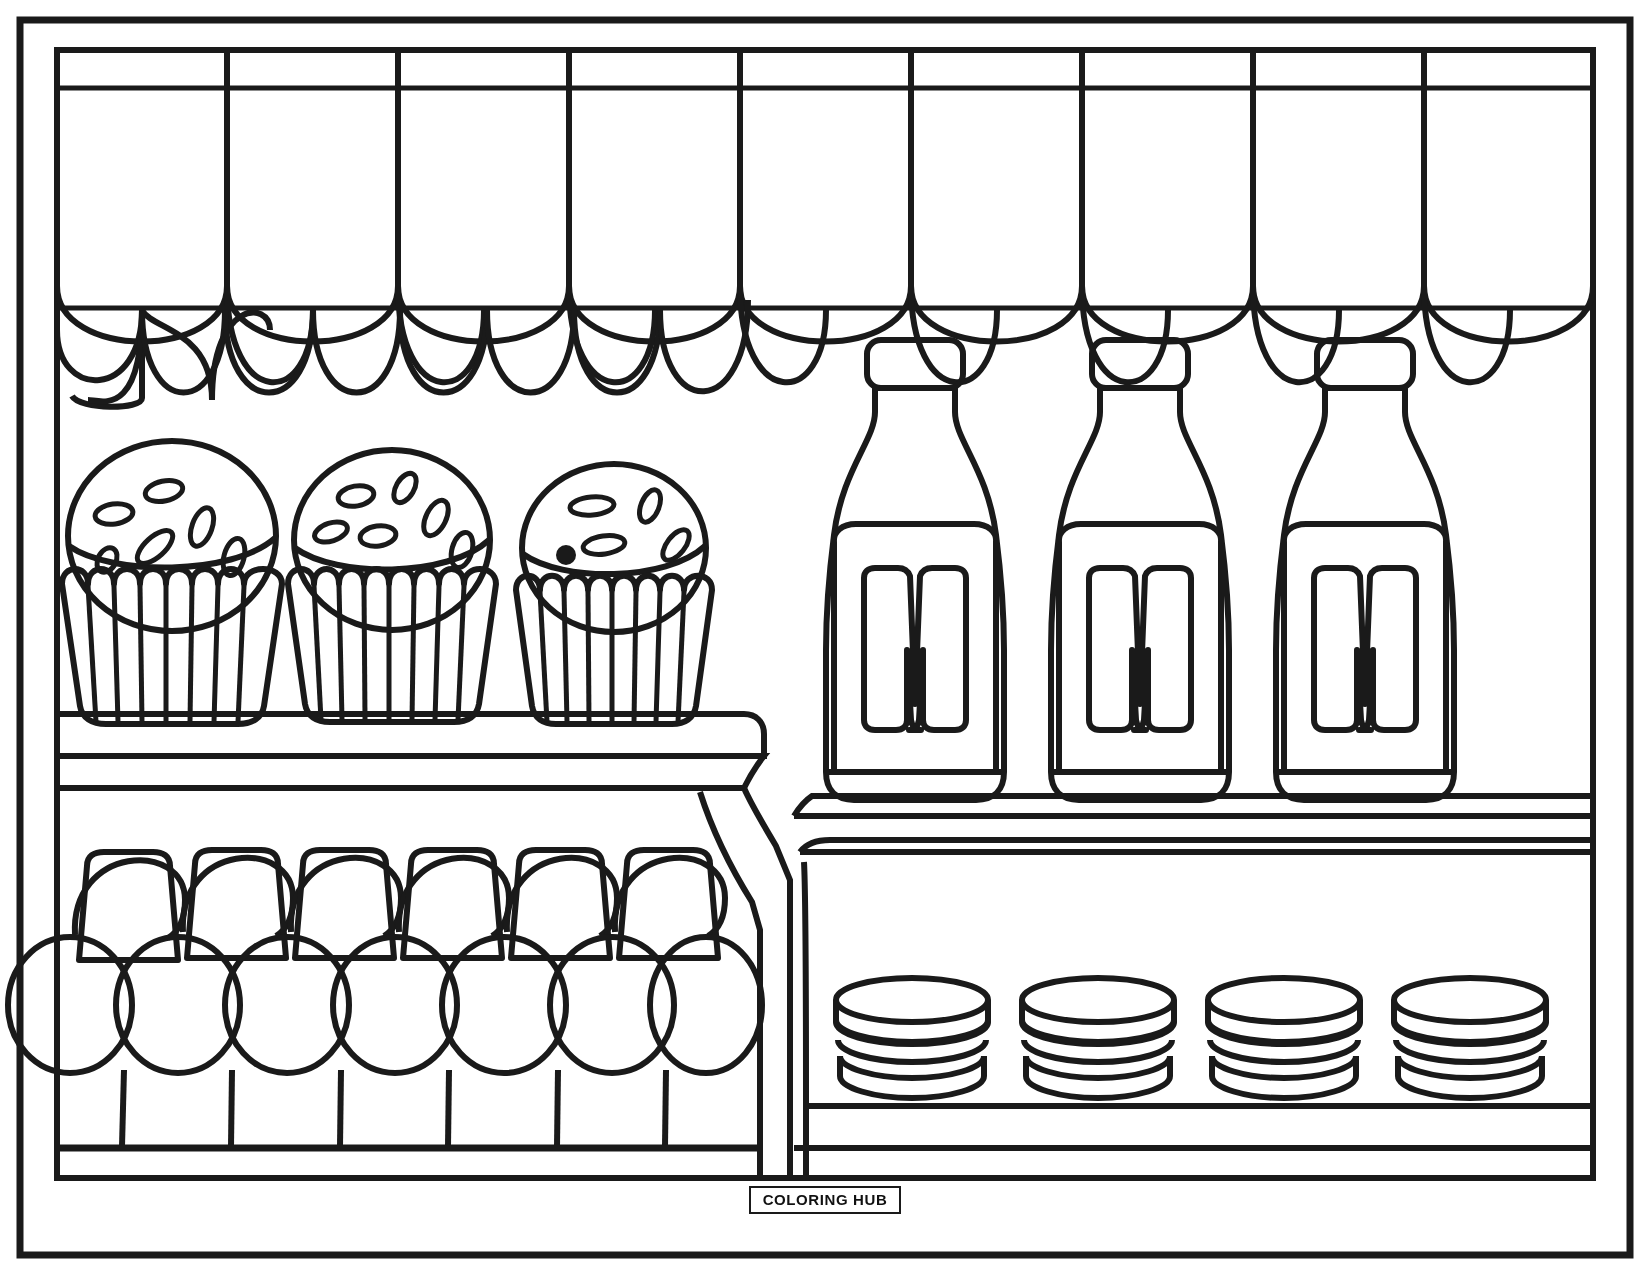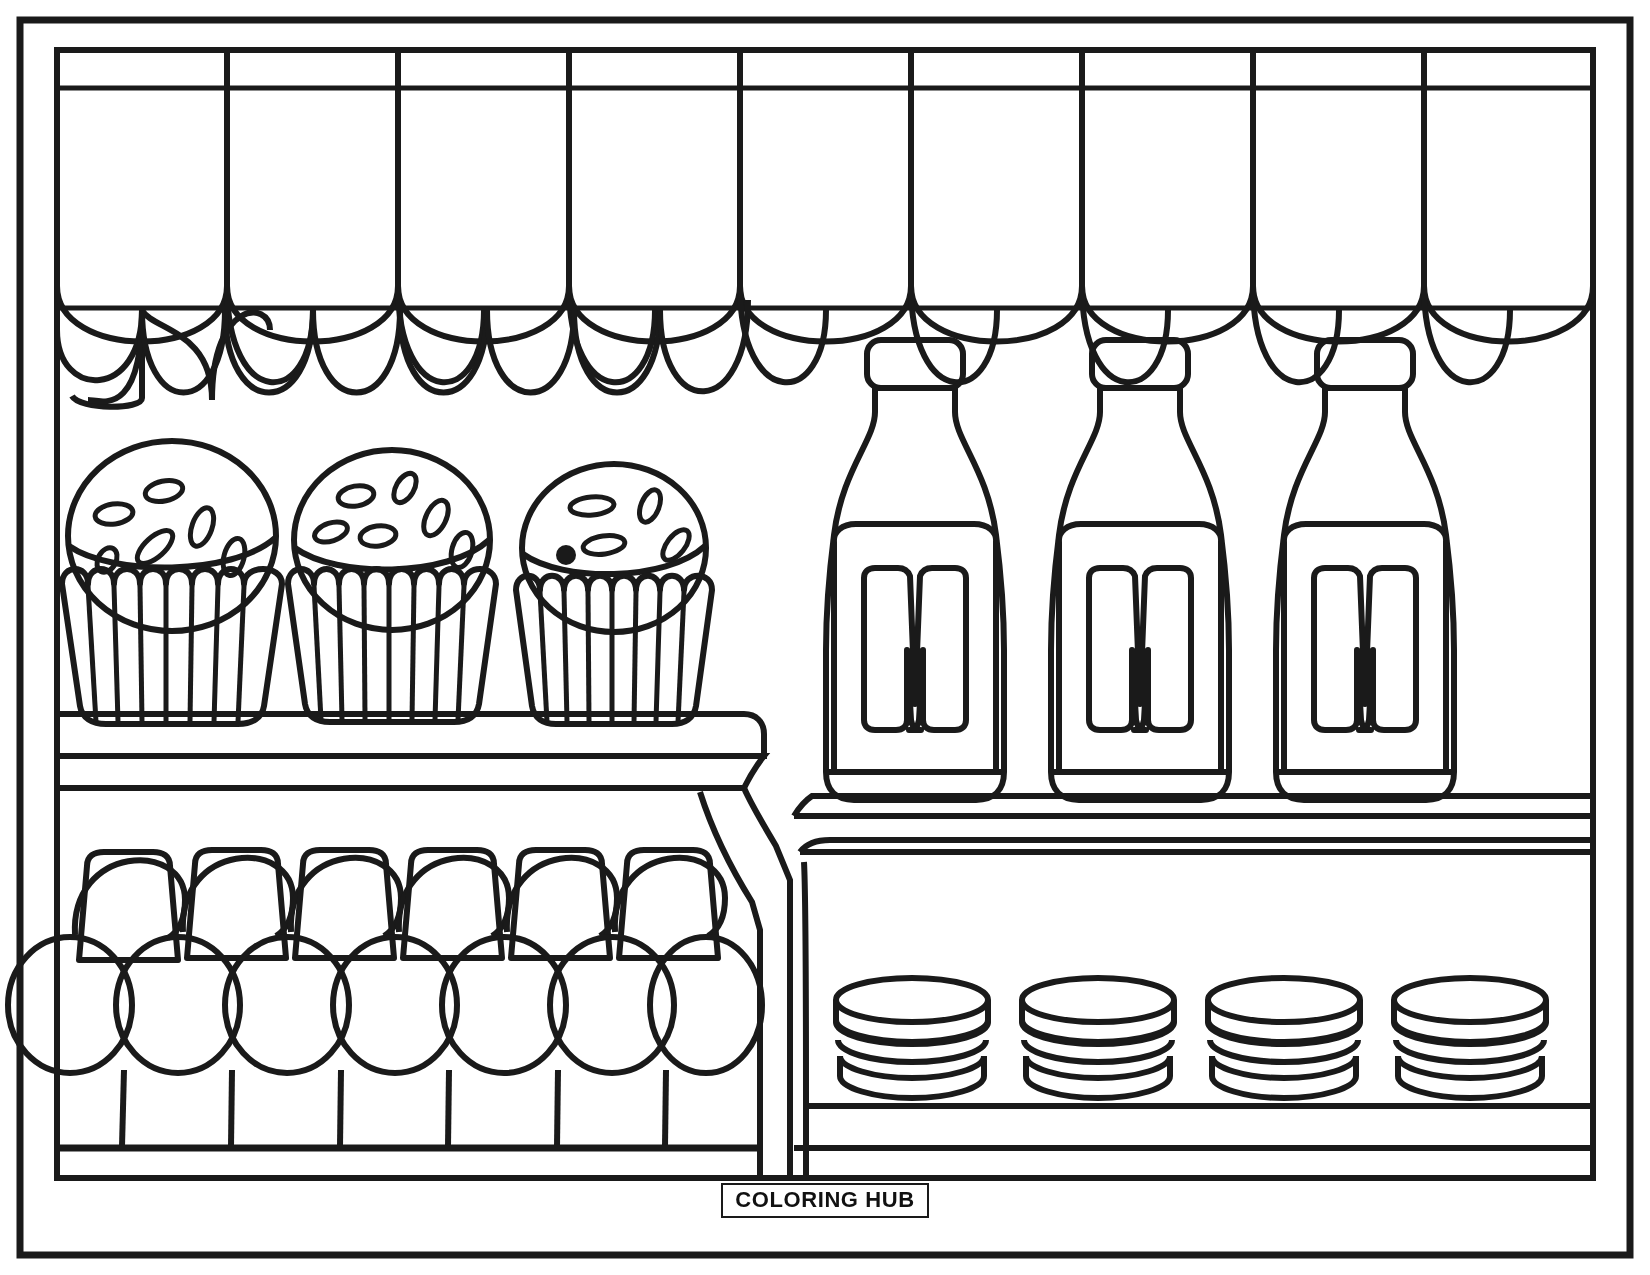--- a/index.html
+++ b/index.html
@@ -35,21 +35,21 @@
     align-items: center;
     justify-content: center;
     pointer-events: none;
   }
   .wm-box {
     background: #ffffff;
     border: 2px solid #1a1a1a;
     padding: 4px 12px 5px 12px;
     font-family: "Liberation Sans", sans-serif;
     font-weight: 700;
-    font-size: 22px;
+    font-size: 15px;
     letter-spacing: 0.6px;
     color: #111111;
     line-height: 1;
     white-space: nowrap;
     margin-top: 24px;
   }
 </style>
 </head>
 <body>
 

